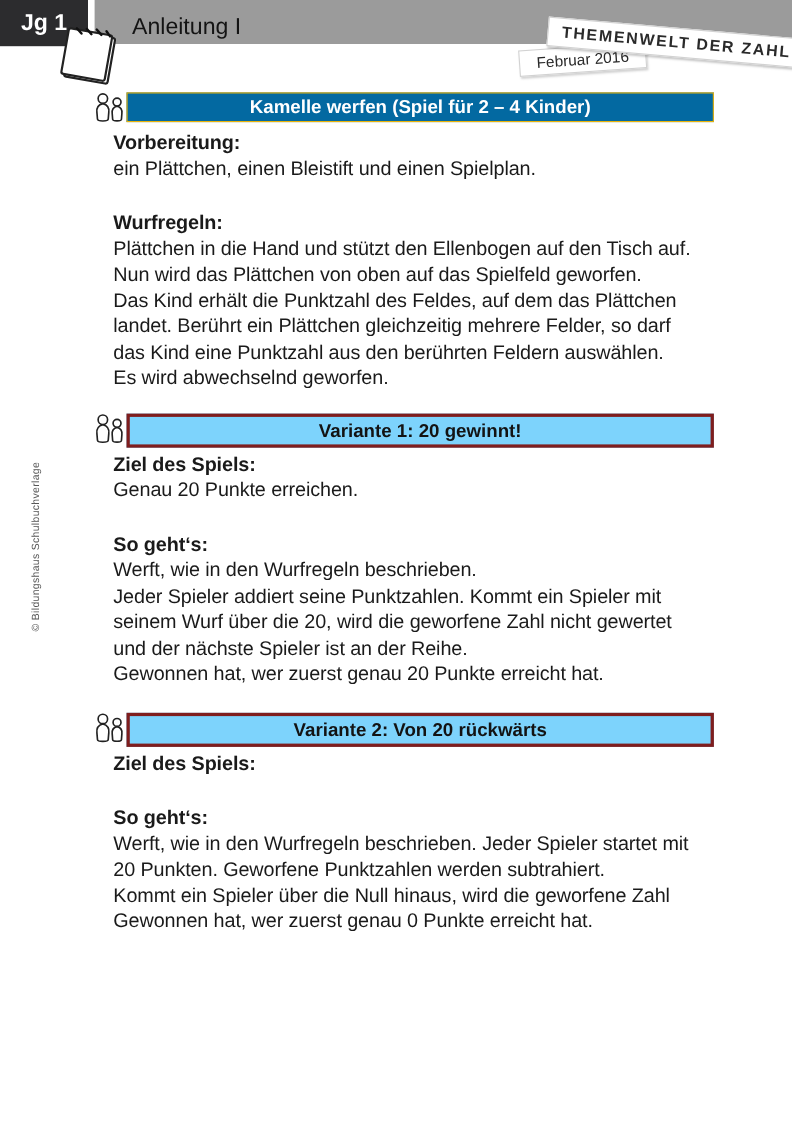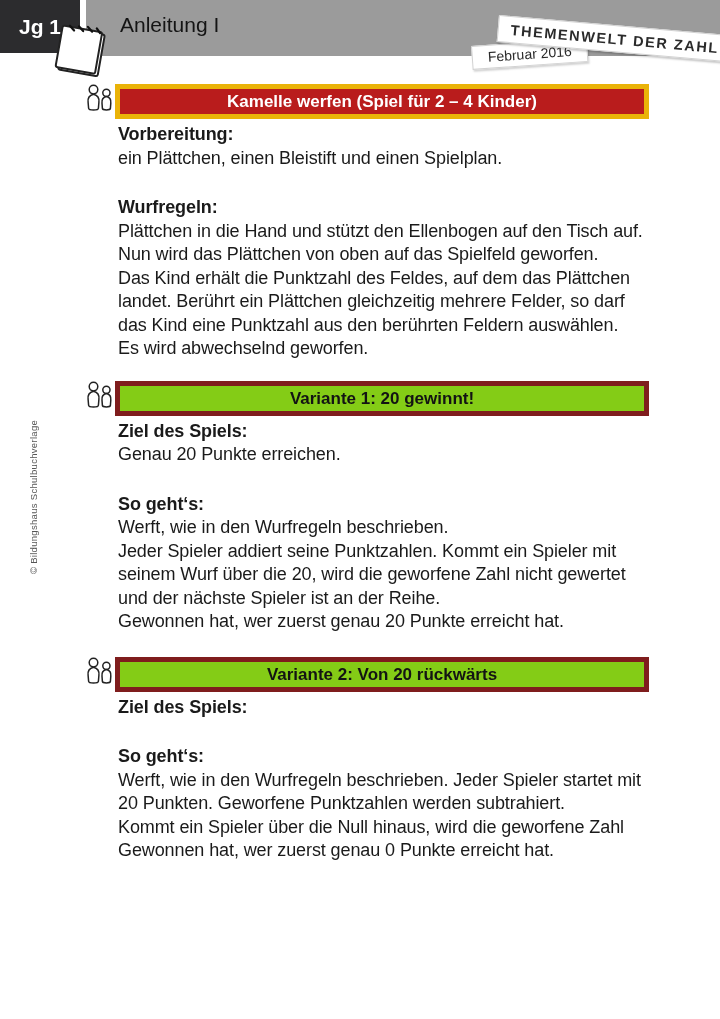--- a/index.html
+++ b/index.html
@@ -4,26 +4,26 @@
 <style>
   html,body { margin:0; padding:0; background:#e8e8e8; }
   .page {
     position:relative; width:720px; height:1019px; margin:0 auto;
     background:#ffffff; overflow:hidden;
     font-family:"Liberation Sans", sans-serif; color:#1a1a1a;
   }
 
   
   .grade-box {
-    position:absolute; left:0; top:0; width:80px; height:53px;
+    position:absolute; left:0; top:0; width:80px; height:42px;
     background:#2c2c2e; color:#fff; font-weight:bold; font-size:21px;
     display:flex; align-items:center; justify-content:center; z-index:1;
   }
   .header-band {
-    position:absolute; left:86px; top:0; right:0; height:56px;
+    position:absolute; left:86px; top:0; right:0; height:40px;
     background:#9b9b9b; z-index:0;
   }
   .header-title {
     position:absolute; left:34px; top:0; height:50px; line-height:50px;
     font-size:21px; color:#141414; white-space:nowrap;
   }
   .notepad-wrap {
     position:absolute; left:56px; top:22px; width:50px; height:54px;
     transform:rotate(10deg); z-index:2;
   }
@@ -52,24 +52,24 @@
   }
 
   
   .content { position:absolute; left:84px; top:84px; width:565px; }
   .sec-head { display:flex; align-items:flex-start; }
   .players { flex:0 0 30px; width:30px; height:30px; }
   .bar {
     flex:1; margin-left:1px; height:25px; line-height:25px;
     text-align:center; font-weight:bold; font-size:17px;
   }
-  .bar.black { background:#b91c1c; color:#ffffff; border:5px solid #eab308; }
-  .bar.gray  { background:#84cc16; color:#131313; border:5px solid #7f1d1d; }
+  .bar.black { background:#0369a1; color:#ffffff; border:1px solid #eab308; }
+  .bar.gray  { background:#7dd3fc; color:#131313; border:3px solid #7f1d1d; }
 
-  .blocks { margin-left:34px; margin-top:4px; }
+  .blocks { margin-left:19px; margin-top:4px; }
   .block + .block { margin-top:26px; }
   .block div {
     font-size:18px; line-height:23.5px; letter-spacing:-0.1px;
     white-space:nowrap;
   }
   .block .h { font-weight:bold; }
 
   .sec2 { margin-top:20px; }
   .sec3 { margin-top:23px; }
 </style>

